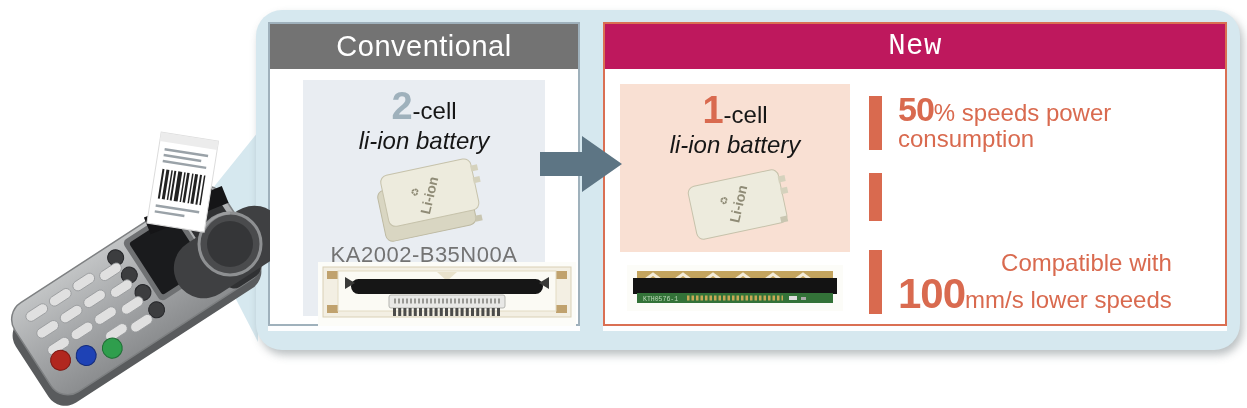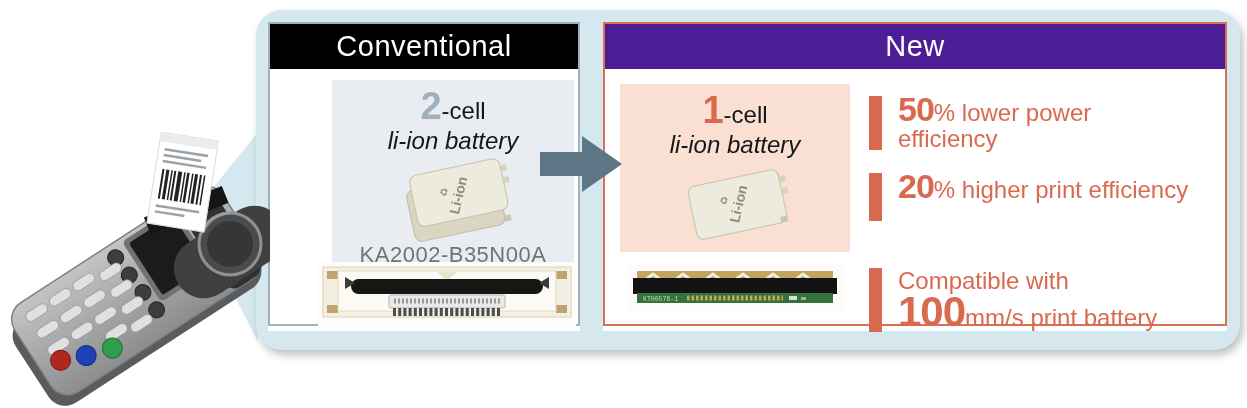--- a/index.html
+++ b/index.html
@@ -16,25 +16,25 @@
   .board{position:absolute;left:256px;top:10px;width:984px;height:340px;background:#d6e8ef;
          border-radius:26px;box-shadow:3px 5px 9px rgba(105,115,120,.45);z-index:2;}
 
   .panel{position:absolute;top:12px;box-sizing:border-box;background:#ffffff;
          box-shadow:0 5px 0 rgba(255,255,255,.95);}
   .panel.conv{left:12px;width:312px;height:304px;border:2px solid #9fb1bc;}
   .panel.newp{left:347px;width:624px;height:304px;border:2px solid #da6f53;}
 
   .panel-header{height:45px;display:flex;align-items:center;justify-content:center;
                 color:#ffffff;font-size:29px;letter-spacing:.5px;}
-  .conv .panel-header{background:#000000;}
-  .newp .panel-header{background:#4c1d95;}
+  .conv .panel-header{background:#737373;}
+  .newp .panel-header{background:#be185d;font-family:Liberation Mono, monospace;}
 
   .spec-box{position:absolute;text-align:center;}
-  .conv .spec-box{left:33px;top:56px;width:242px;height:236px;background:#e9edf2;margin-left:29px;}
+  .conv .spec-box{left:33px;top:56px;width:242px;height:236px;background:#e9edf2;}
   .newp .spec-box{left:15px;top:60px;width:230px;height:168px;background:#f9e0d3;}
 
   .cell-line{margin-top:10px;font-size:24px;color:#161616;line-height:32px;}
   .cell-num{font-size:38px;font-weight:bold;line-height:32px;}
   .conv .cell-num{color:#9fb1bc;}
   .newp .cell-num{color:#d96a4f;}
   .battery-line{font-size:24px;color:#161616;line-height:27px;font-style:italic;}
   .battery-fig{display:block;margin:2px auto 0;}
   .model-code{font-size:22px;margin-top:0;letter-spacing:.5px;}
   .conv .model-code{color:#737373;}
@@ -44,21 +44,21 @@
   .conv .printhead-photo{left:48px;top:238px;width:258px;height:64px;}
   .newp .printhead-photo{left:22px;top:241px;width:216px;height:46px;}
 
   
   .stat{position:absolute;display:flex;align-items:flex-start;color:#d96a4f;}
   .stat .bar{width:13px;background:#d96a4f;margin-right:16px;flex:none;}
   .stat-text{font-size:24px;line-height:26px;}
   .stat .big{font-size:34px;font-weight:bold;line-height:26px;letter-spacing:-1px;}
   .stat1{left:264px;top:72px;}  .stat1 .bar{height:54px;} .stat1 .stat-text{width:262px;}
   .stat2{left:264px;top:149px;} .stat2 .bar{height:48px;}
-  .stat3{left:264px;top:244px;} .stat3 .bar{height:64px;}
+  .stat3{left:264px;top:226px;text-align:right;} .stat3 .bar{height:64px;}
   .stat3 .lead{display:block;font-size:24px;line-height:26px;}
   .stat3 .big{font-size:42px;line-height:36px;}
 
   .arrow{position:absolute;left:538px;top:128px;z-index:4;}
 </style>
 </head>
 <body>
 
 <div class="stage">
 
@@ -219,29 +219,28 @@
           <rect x="6" y="24" width="196" height="10" fill="#337238"></rect>
           <text x="12" y="32" font-size="6.5" fill="#bcd8b8" font-family="Liberation Mono, monospace">KTH0576-1</text>
           <line x1="56" y1="29" x2="152" y2="29" stroke="#c8a855" stroke-width="5" stroke-dasharray="2.5,2"></line>
           <rect x="158" y="27" width="8" height="4" fill="#dddddd"></rect>
           <rect x="170" y="28" width="5" height="3" fill="#aaaaaa"></rect>
         </svg>
       </div>
 
       <div class="stat stat1">
         <div class="bar"></div>
-        <div class="stat-text"><span class="big">50</span><span>% lower power efficiency</span></div>
+        <div class="stat-text"><span class="big">50</span><span>% speeds power consumption</span></div>
       </div>
       <div class="stat stat2">
         <div class="bar"></div>
-        <div class="stat-text"><span class="big">20</span><span>% higher print efficiency</span></div>
       </div>
       <div class="stat stat3">
         <div class="bar"></div>
-        <div class="stat-text"><span class="lead">Compatible with</span><span class="big">100</span><span>mm/s print battery</span></div>
+        <div class="stat-text"><span class="lead">Compatible with</span><span class="big">100</span><span>mm/s lower speeds</span></div>
       </div>
     </div>
   </div>
 
   <svg class="arrow" width="90" height="72">
     <polygon points="2,24 44,24 44,8 84,36 44,64 44,48 2,48" fill="#5d7584"></polygon>
   </svg>
 
 </div>
 

